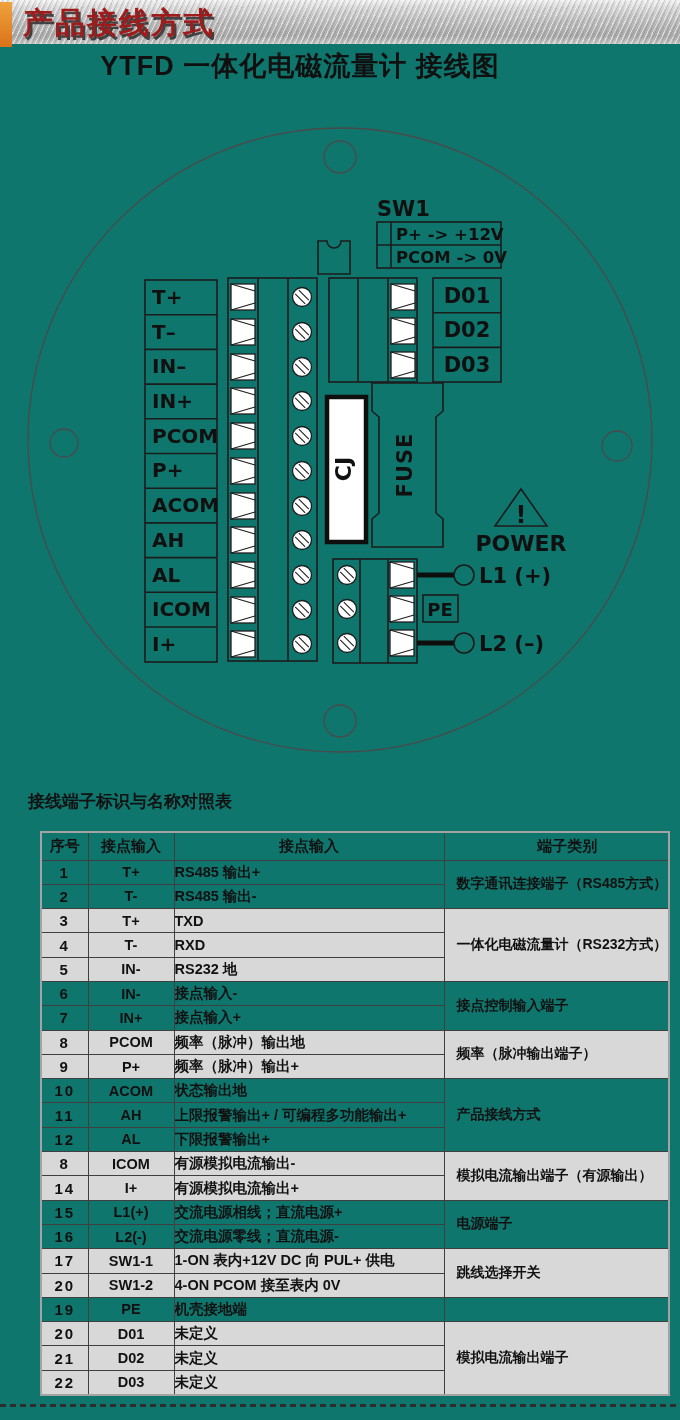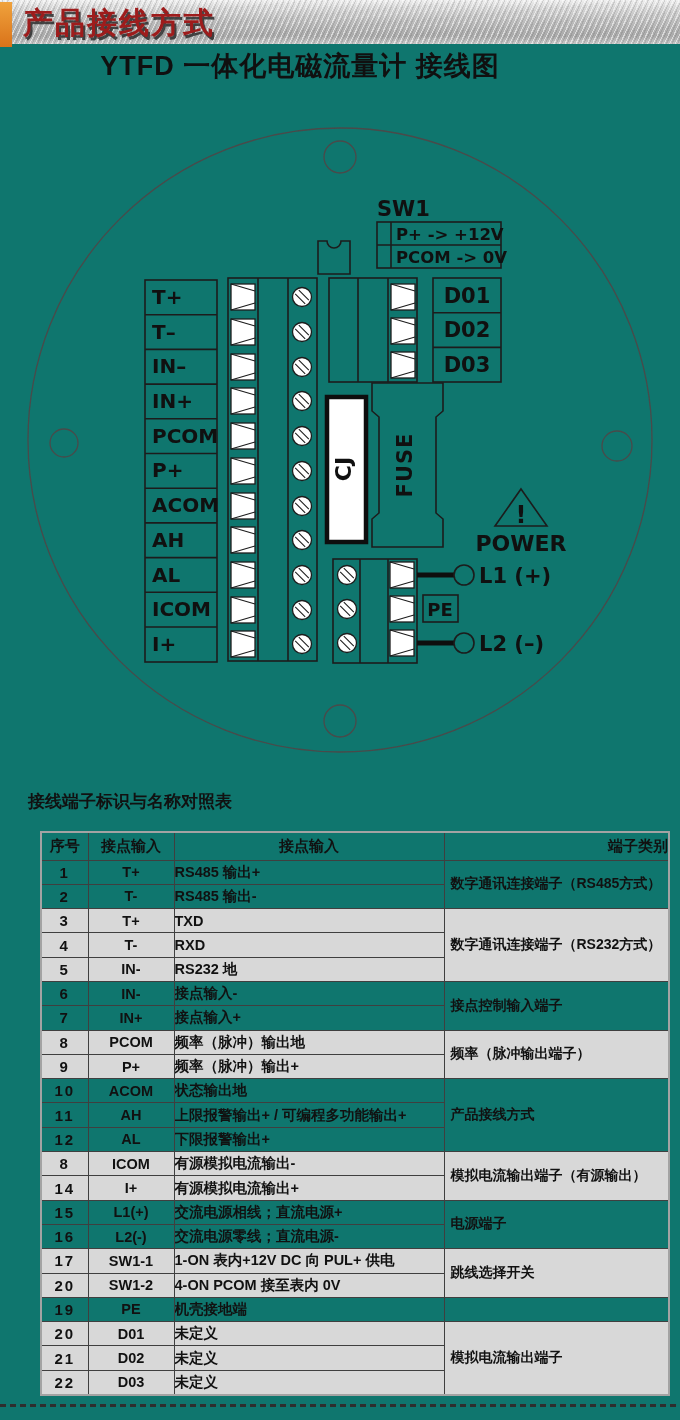--- a/index.html
+++ b/index.html
@@ -32,25 +32,25 @@
 
   
   .tbl-caption{position:absolute;left:28px;top:790px;font-size:17px;font-weight:bold}
   table.tt{position:absolute;left:40px;top:831px;width:628px;border-collapse:collapse;
     table-layout:fixed;font-weight:bold;color:#111;border:2px solid #a3a3a3}
   .tt th,.tt td{border:1px solid #3f3f3f;padding:0;vertical-align:middle;
     overflow:hidden;white-space:nowrap}
   .tt thead tr{height:28px}
   .tt tbody tr{height:24.3px}
   .tt th{font-size:15px;text-align:center}
-  .tt th.cat{text-align:right;padding-left:22px}
+  .tt th.cat{text-align:center;padding-left:22px}
   .tt td.no{text-align:center;font-size:15px;letter-spacing:2px}
   .tt td.id{text-align:center;font-size:14.5px}
   .tt td.nm{text-align:left;font-size:14.5px;}
-  .tt td.cat{text-align:left;font-size:14px;padding-left:6px}
+  .tt td.cat{text-align:left;font-size:14px;padding-left:12px}
   .tt .g{background:#d8d8d8}
 
   .dash{position:absolute;left:0;top:1404px;width:680px;height:3px;
     background:repeating-linear-gradient(90deg,#2e2e2e 0 6px,rgba(0,0,0,0) 6px 10px)}
 </style>
 </head>
 <body>
 
 <div class="page">
 
@@ -198,21 +198,21 @@
       </tr>
       <tr>
         <td class="no">2</td>
         <td class="id">T-</td>
         <td class="nm">RS485 输出-</td>
       </tr>
       <tr class="g">
         <td class="no">3</td>
         <td class="id">T+</td>
         <td class="nm">TXD</td>
-        <td class="cat g" rowspan="3">数字通讯连接端子（RS232方式）</td>
+        <td class="cat g" rowspan="3">一体化电磁流量计（RS232方式）</td>
       </tr>
       <tr class="g">
         <td class="no">4</td>
         <td class="id">T-</td>
         <td class="nm">RXD</td>
       </tr>
       <tr class="g">
         <td class="no">5</td>
         <td class="id">IN-</td>
         <td class="nm">RS232 地</td>

